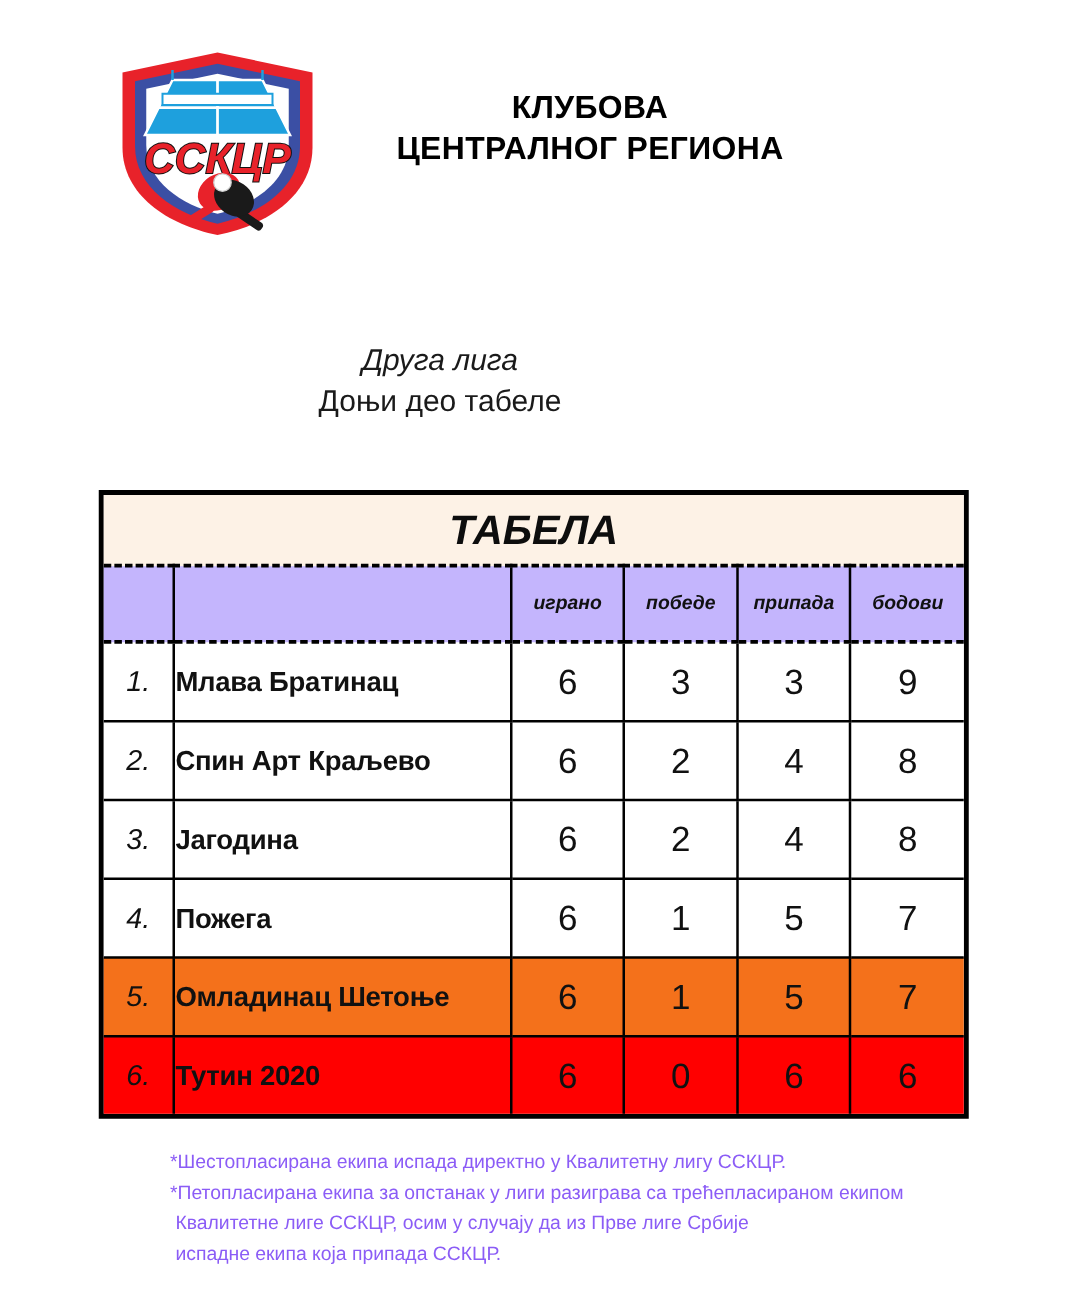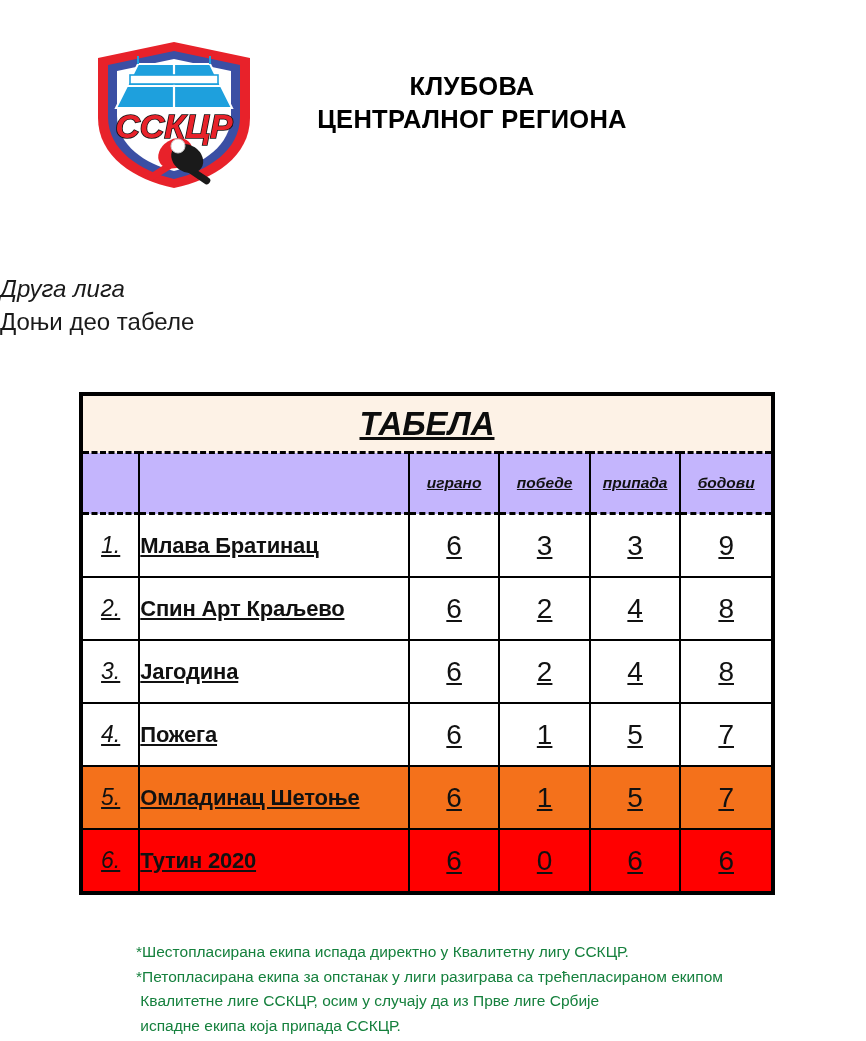--- a/index.html
+++ b/index.html
@@ -59,21 +59,21 @@
     font-size: 19px;
     color: #000;
   }
 
   
   .subtitle-block {
     position: absolute;
     left: 0;
     top: 272px;
     width: 704px;
-    text-align: left;
+    text-align: center;
   }
   .subtitle-league {
     font-style: italic;
     font-size: 24px;
     line-height: 33px;
     color: #1a1a1a;
   }
   .subtitle-part {
     font-size: 24px;
     line-height: 33px;
@@ -91,21 +91,20 @@
     background: #ffffff;
   }
   table.standings {
     border-collapse: collapse;
     width: 100%;
     table-layout: fixed;
   }
   table.standings td, table.standings th {
     padding: 0;
     margin: 0;
-    text-decoration: underline;
   }
 
   .title-cell {
     background: #fdf2e6;
     text-align: center;
     font-style: italic;
     font-weight: bold;
     font-size: 33px;
     height: 55px;
     line-height: 55px;
@@ -161,25 +160,25 @@
 
   
   col.c-rank { width: 56px; }
   col.c-team { width: 268px; }
   col.c-stat { width: 90px; }
 
   
   .footnotes {
     position: absolute;
     left: 136px;
-    top: 940px;
+    top: 918px;
     width: 700px;
     font-size: 15.5px;
     line-height: 24.5px;
-    color: #15803d;
+    color: #8b5cf6;
   }
   .footnotes div { white-space: pre; }
 </style>
 </head>
 <body>
 
 <div class="masthead">
 
   <div class="logo-wrap">
     <svg viewBox="0 0 176 158" xmlns="http://www.w3.org/2000/svg">

